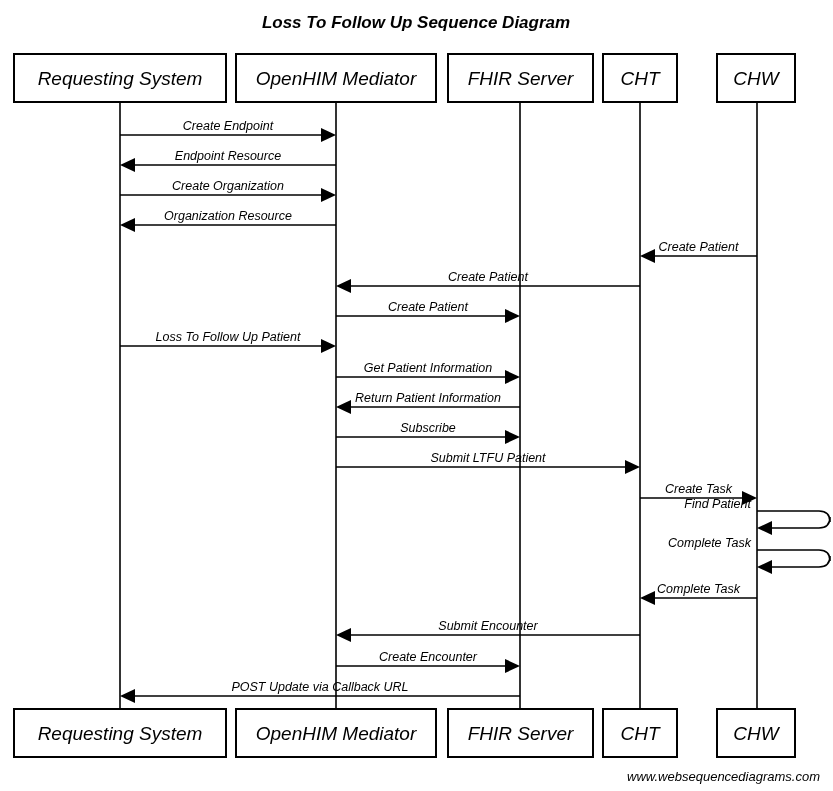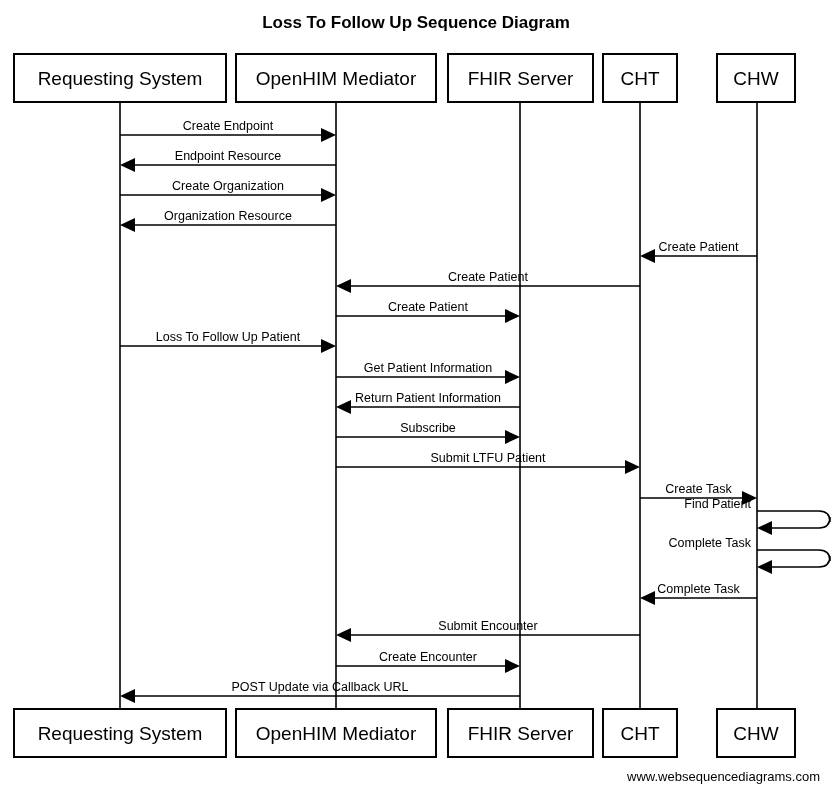--- a/index.html
+++ b/index.html
@@ -11,20 +11,21 @@
     width: 833px;
     height: 791px;
     font-family: "Liberation Sans", sans-serif;
     color: #000000;
     overflow: hidden;
   }
   #diagram-root {
     position: relative;
     width: 833px;
     height: 791px;
+    font-style: italic;
   }
   svg#seq-svg {
     display: block;
     width: 833px;
     height: 791px;
     shape-rendering: geometricPrecision;
   }
   .diagram-title {
     font-family: "Liberation Sans", sans-serif;
     font-size: 17px;

